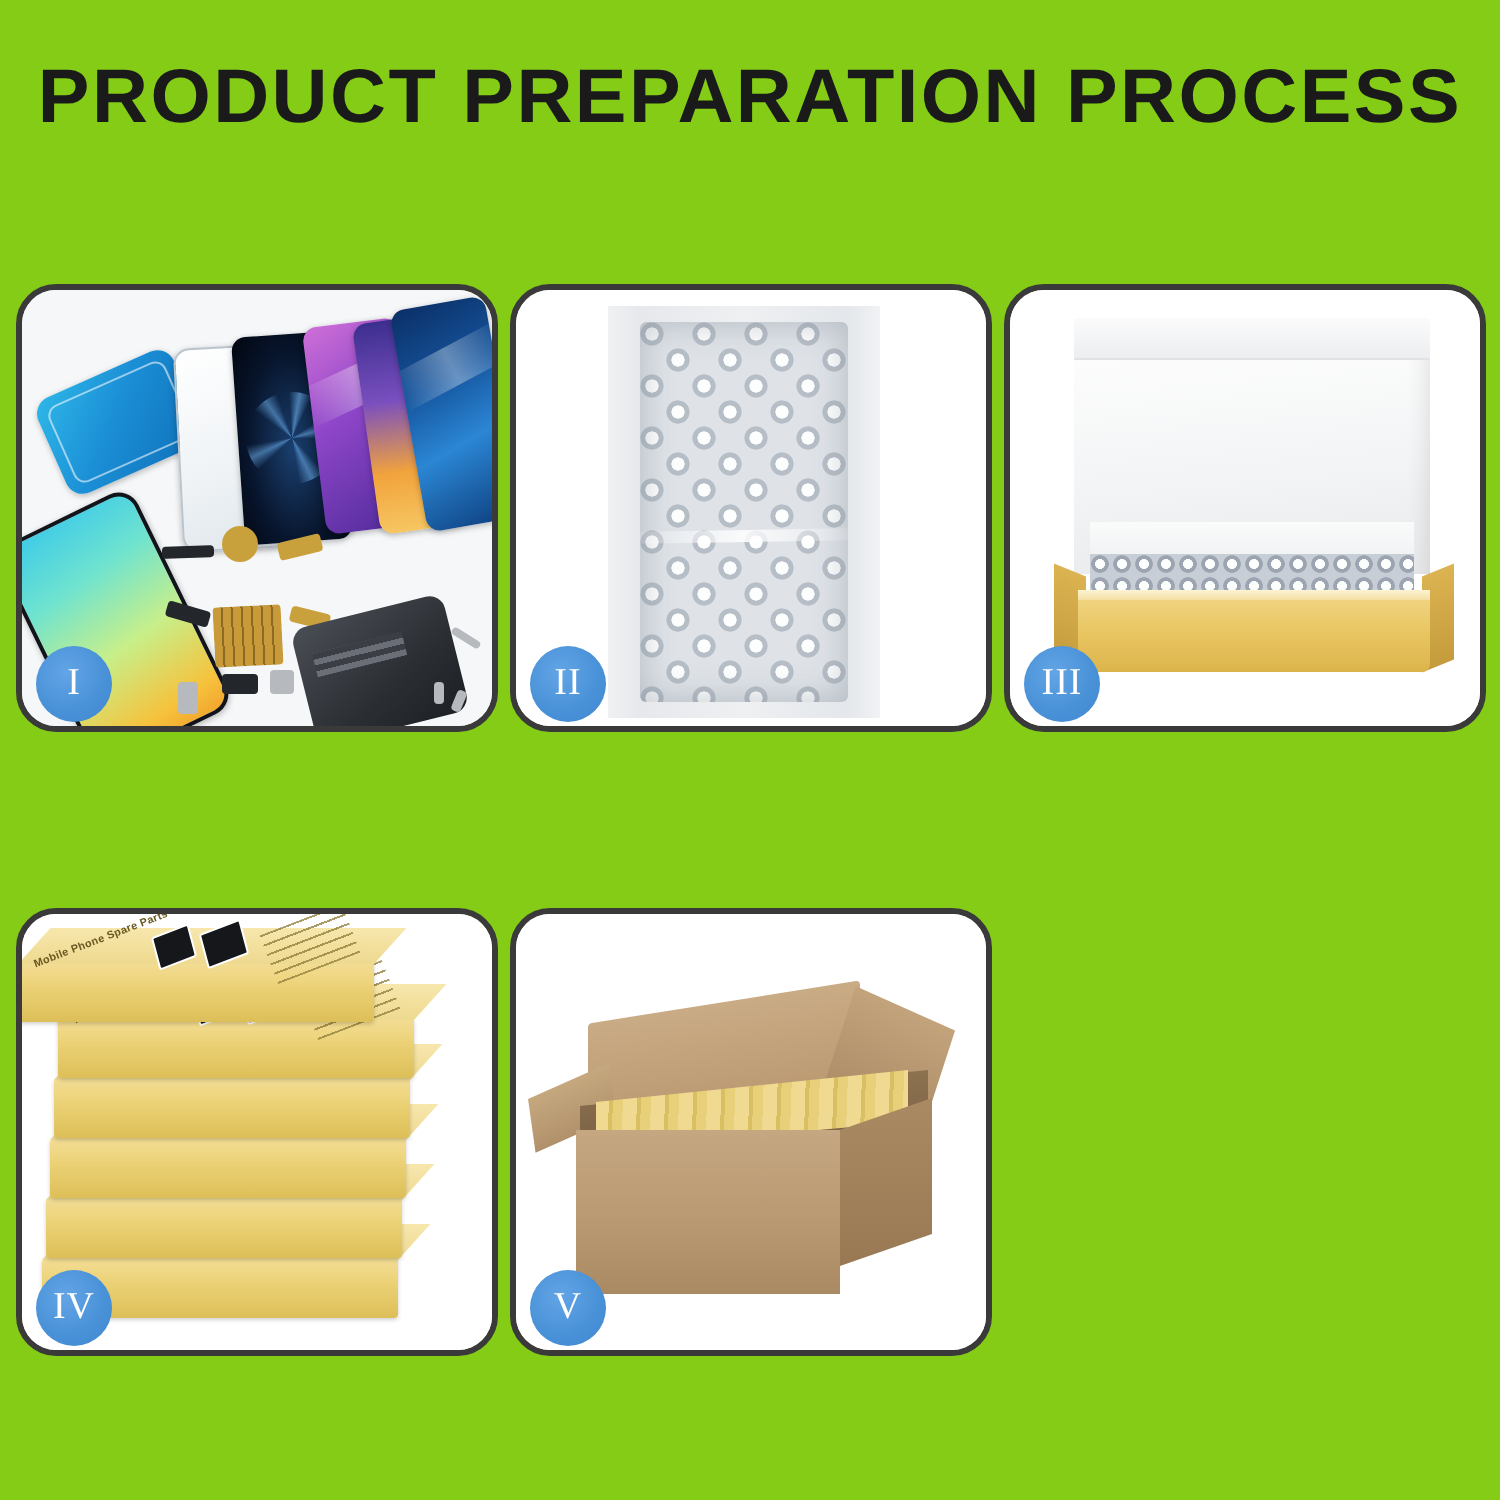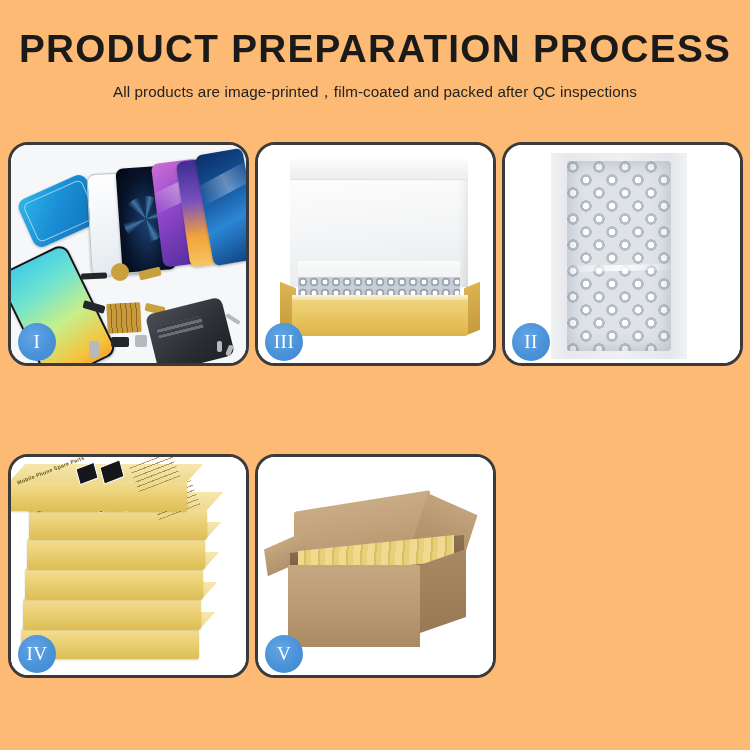--- a/index.html
+++ b/index.html
@@ -11,21 +11,21 @@
     width: 750px;
     height: 750px;
     overflow: hidden;
     font-family: "Liberation Sans", sans-serif;
     position: relative;
   }
   .page {
     width: 750px;
     height: 750px;
     position: relative;
-    background: #fdba74;
+    background: #84cc16;
   }
 
   
   .header {
     position: absolute;
     top: 0;
     left: 0;
     width: 750px;
     text-align: center;
     padding-top: 28px;
@@ -402,21 +402,20 @@
     transform: skewY(20deg);
   }
 </style>
 </head>
 <body>
 
 <div class="page">
 
   <div class="header">
     <div class="title">PRODUCT PREPARATION PROCESS</div>
-    <div class="subtitle">All products are image-printed，film-coated and packed after QC inspections</div>
   </div>
 
   <div class="grid">
 
     <div class="panel">
       <div class="panel-inner p1">
         <div class="phone ph-adh"></div>
         <div class="phone ph-glass"></div>
         <div class="phone ph-black"></div>
         <div class="phone ph-purple"></div>
@@ -435,43 +434,43 @@
         <div class="part silver" style="left:78px;top:196px;width:10px;height:16px;border-radius:2px;"></div>
         <div class="backplate"></div>
         <div class="part silver" style="left:214px;top:172px;width:16px;height:4px;transform:rotate(32deg);"></div>
         <div class="part silver" style="left:206px;top:196px;width:5px;height:11px;"></div>
         <div class="part silver" style="left:216px;top:200px;width:5px;height:11px;transform:rotate(22deg);"></div>
       </div>
       <div class="badge">I</div>
     </div>
 
     <div class="panel">
+      <div class="panel-inner p2">
+        <div class="bw-sheet"></div>
+        <div class="bw-core"></div>
+        <div class="bw-seam"></div>
+      </div>
+      <div class="badge">II</div>
+    </div>
+
+    <div class="panel">
       <div class="panel-inner p3">
         <div class="b3-lid"></div>
         <div class="b3-lid-fold"></div>
         <div class="b3-foam"></div>
         <div class="b3-bubbles"></div>
         <div class="b3-left"></div>
         <div class="b3-right"></div>
         <div class="b3-rim"></div>
         <div class="b3-front"></div>
       </div>
       <div class="badge">III</div>
     </div>
 
     <div class="panel">
-      <div class="panel-inner p2">
-        <div class="bw-sheet"></div>
-        <div class="bw-core"></div>
-        <div class="bw-seam"></div>
-      </div>
-      <div class="badge">II</div>
-    </div>
-
-    <div class="panel">
       <div class="panel-inner p4">
         <div class="stack">
 
           <div class="sbox" style="left:4px; top:150px;">
               <div class="top"></div>
             </div>
           <div class="sbox" style="left:6px; top:120px;">
               <div class="top"></div>
             </div>
           <div class="sbox" style="left:8px; top:90px;">

